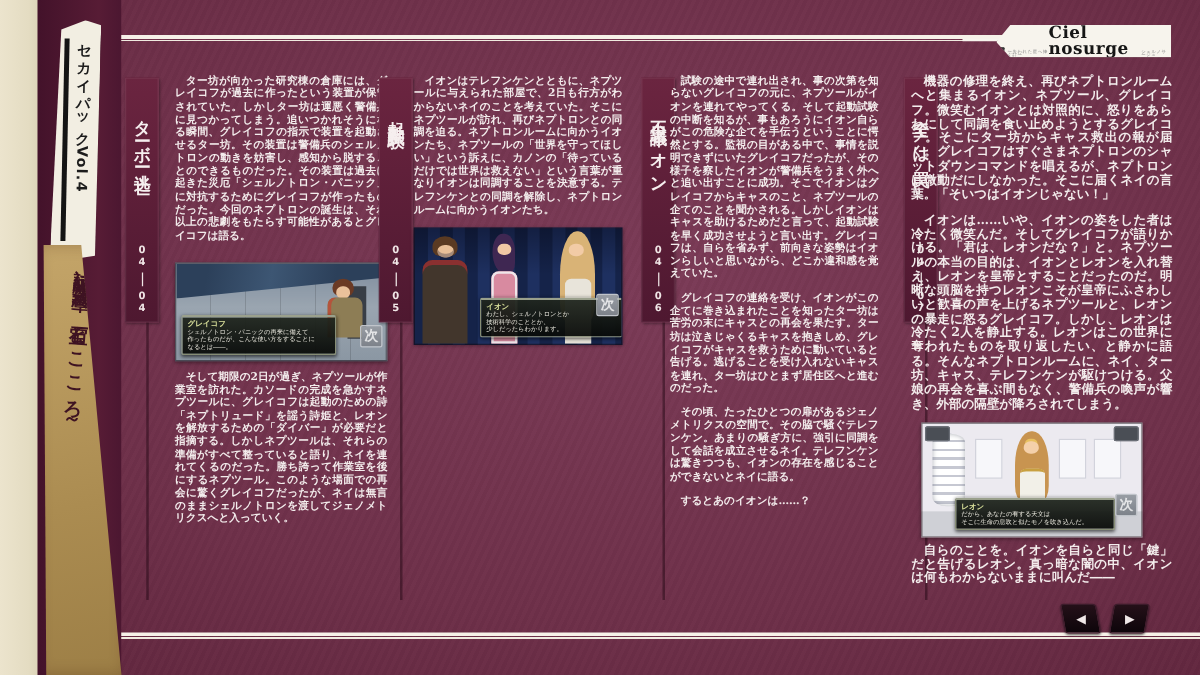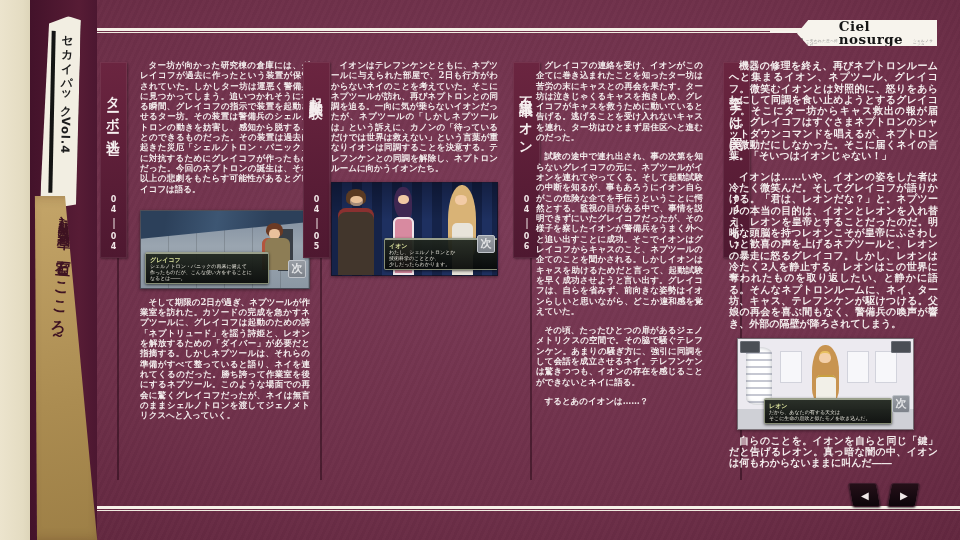--- a/index.html
+++ b/index.html
@@ -164,21 +164,21 @@
     <div class="hbar" style="left:303px;">
       <span class="htitle">起動試験</span>
       <span class="hnum">
         <span class="vnum">04</span>
           <span class="numline"></span>
           <span class="vnum">05</span>
       </span>
     </div>
     <div class="bar-rule" style="left:320px;"></div>
     <div class="colflow c123" style="left:331px;width:167px;">
-      <p>イオンはテレフンケンとともに、ネプツールに与えられた部屋で、2日も行方がわからないネイのことを考えていた。そこにネプツールが訪れ、再びネプトロンとの同調を迫る。一向に気が乗らないイオンだったが、ネプツールの「しかしネプツールは」という訴えに、カノンの「待っているだけでは世界は救えない」という言葉が重なりイオンは同調することを決意する。テレフンケンとの同調を解除し、ネプトロンルームに向かうイオンたち。</p>
+      <p>イオンはテレフンケンとともに、ネプツールに与えられた部屋で、2日も行方がわからないネイのことを考えていた。そこにネプツールが訪れ、再びネプトロンとの同調を迫る。ネプトロンルームに向かうイオンたち、ネプツールの「世界を守ってほしい」という訴えに、カノンの「待っているだけでは世界は救えない」という言葉が重なりイオンは同調することを決意する。テレフンケンとの同調を解除し、ネプトロンルームに向かうイオンたち。</p>
       <div class="shot shot2">
         <div class="dim"></div>
         <div class="hair" style="left:14px;top:6px;width:20px;height:16px;background:#5a3a22;border-radius:50% 50% 35% 35%;"></div>
         <div class="face" style="left:18px;top:13px;width:13px;height:10px;background:#e8bf98;border-radius:45%;box-shadow:inset 0 -3px 0 rgba(40,40,60,.35);"></div>
         <div class="body" style="left:6px;top:25px;width:36px;height:67px;background:#42362c;border-radius:8px 8px 0 0;box-shadow:inset 0 4px 0 #8a3030;"></div>
         <div class="hair" style="left:62px;top:4px;width:18px;height:32px;background:#3f2752;border-radius:50% 50% 30% 60%;"></div>
         <div class="face" style="left:66px;top:12px;width:11px;height:9px;background:#f0c8a4;border-radius:45%;"></div>
         <div class="body" style="left:61px;top:34px;width:21px;height:58px;background:#d88aa0;border-radius:6px 6px 0 0;box-shadow:inset 0 0 0 2px #efe6ea;"></div>
         <div class="hair" style="left:116px;top:2px;width:28px;height:72px;background:#d9b376;border-radius:48% 48% 20% 20%;"></div>
         <div class="face" style="left:123px;top:12px;width:12px;height:10px;background:#f2cba6;border-radius:45%;"></div>
@@ -198,22 +198,22 @@
     <div class="hbar" style="left:513px;">
       <span class="htitle">不思議イオン</span>
       <span class="hnum">
         <span class="vnum">04</span>
           <span class="numline"></span>
           <span class="vnum">06</span>
       </span>
     </div>
     <div class="bar-rule" style="left:530px;"></div>
     <div class="colflow c123" style="left:536px;width:167px;">
+      <p>試験の途中で連れ出され、事の次第を知らないグレイコフの元に、ネプツールがイオンを連れてやってくる。そして起動試験の中断を知るが、事もあろうにイオン自らがこの危険な企てを手伝うということに愕然とする。監視の目がある中で、事情を説明できずにいたグレイコフだったが、その様子を察したイオンが警備兵をうまく外へと追い出すことに成功。そこでイオンはグレイコフからキャスのこと、ネプツールの企てのことを聞かされる。しかしイオンはキャスを助けるためだと言って、起動試験を早く成功させようと言い出す。グレイコフは、自らを省みず、前向きな姿勢はイオンらしいと思いながら、どこか違和感を覚えていた。</p>
       <p>グレイコフの連絡を受け、イオンがこの企てに巻き込まれたことを知ったター坊は苦労の末にキャスとの再会を果たす。ター坊は泣きじゃくるキャスを抱きしめ、グレイコフがキャスを救うために動いていると告げる。逃げることを受け入れないキャスを連れ、ター坊はひとまず居住区へと進むのだった。</p>
-      <p>試験の途中で連れ出され、事の次第を知らないグレイコフの元に、ネプツールがイオンを連れてやってくる。そして起動試験の中断を知るが、事もあろうにイオン自らがこの危険な企てを手伝うということに愕然とする。監視の目がある中で、事情を説明できずにいたグレイコフだったが、その様子を察したイオンが警備兵をうまく外へと追い出すことに成功。そこでイオンはグレイコフからキャスのこと、ネプツールの企てのことを聞かされる。しかしイオンはキャスを助けるためだと言って、起動試験を早く成功させようと言い出す。グレイコフは、自らを省みず、前向きな姿勢はイオンらしいと思いながら、どこか違和感を覚えていた。</p>
       <p>その頃、たったひとつの扉があるジェノメトリクスの空間で。その脇で騒ぐテレフンケン。あまりの騒ぎ方に、強引に同調をして会話を成立させるネイ。テレフンケンは驚きつつも、イオンの存在を感じることができないとネイに語る。</p>
       <p>するとあのイオンは……？</p>
     </div>
   </section>
 
   <section>
     <div class="hbar" style="left:723px;">
       <span class="htitle">全ては罠</span>
       <span class="hnum">
         <span class="vnum">04</span>

